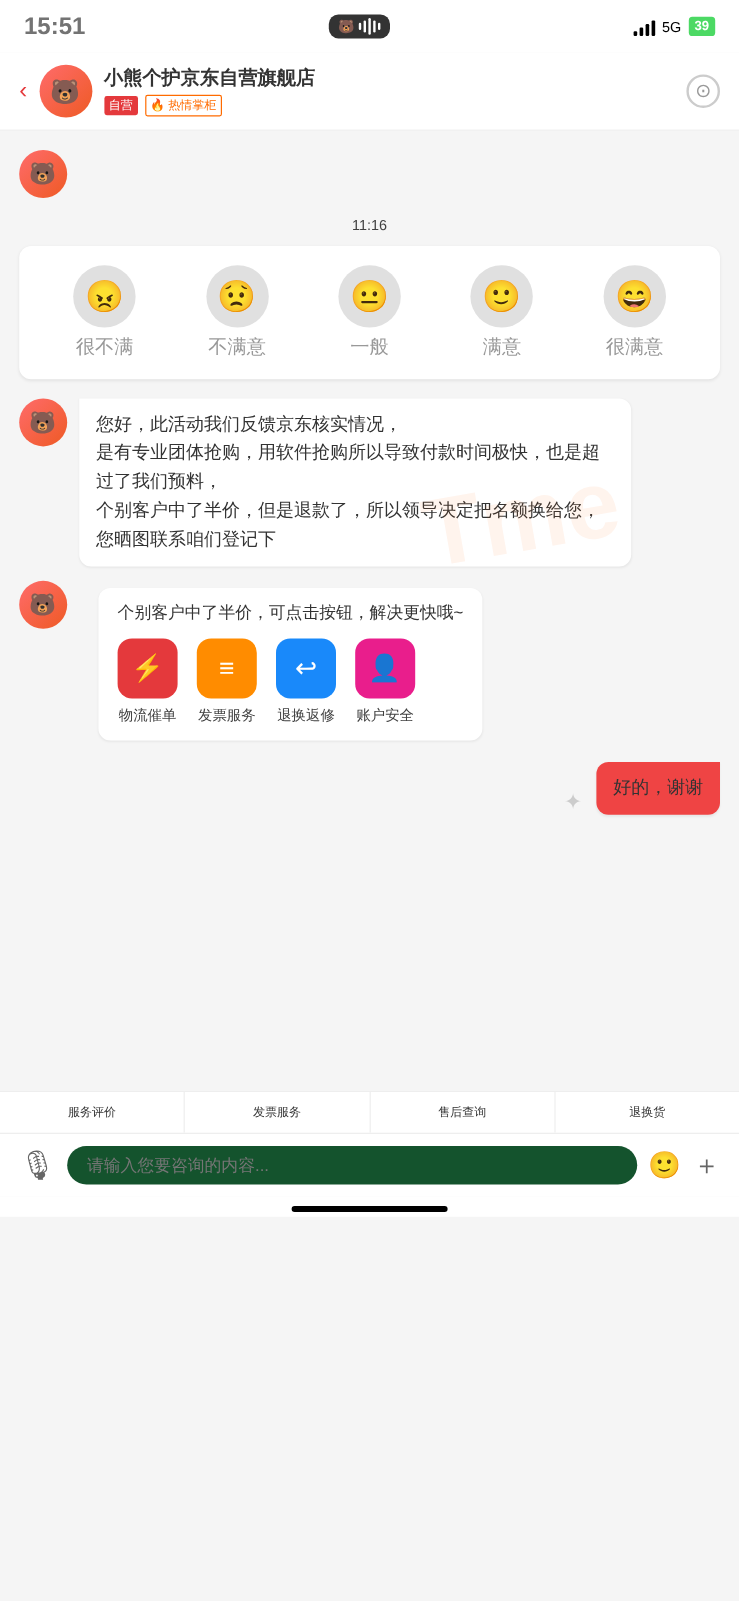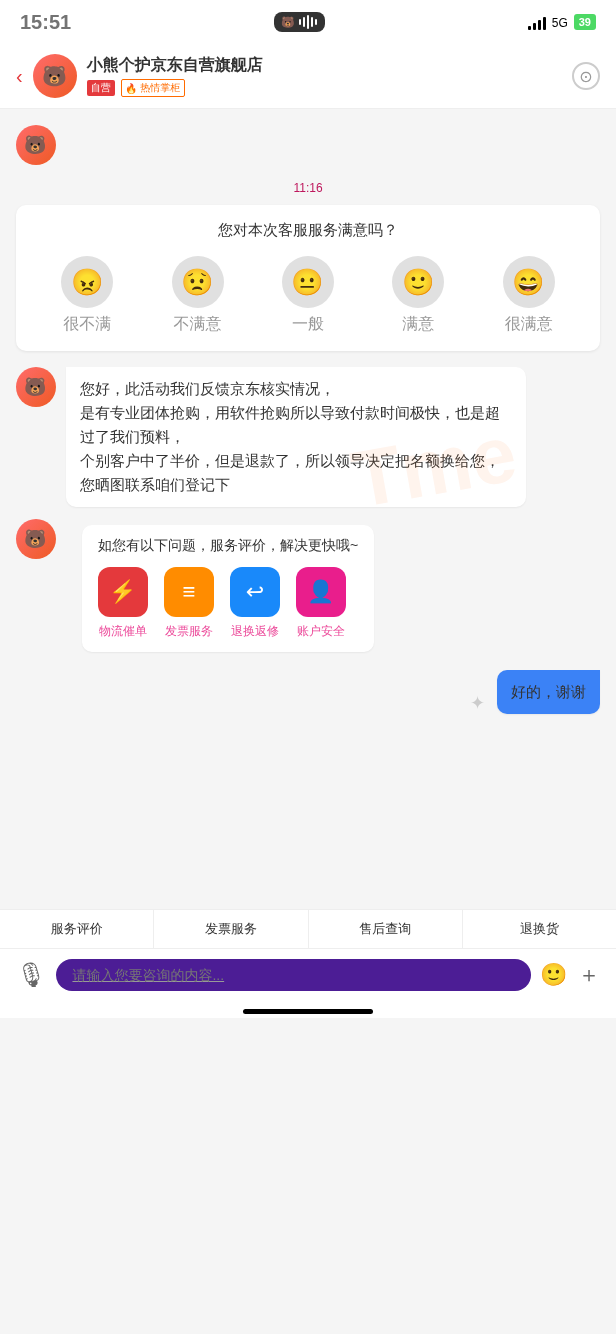--- a/index.html
+++ b/index.html
@@ -150,34 +150,34 @@
       background: white;
       border-radius: 0 10px 10px 10px;
       padding: 10px 14px;
       max-width: 460px;
       font-size: 15px;
       line-height: 1.6;
       color: #333;
       box-shadow: 0 1px 2px rgba(0,0,0,0.06);
     }
     .bubble-right {
-      background: #3b82f6;
+      background: #ef4444;
       border-radius: 10px 0 10px 10px;
       padding: 10px 14px;
       max-width: 200px;
       font-size: 15px;
       line-height: 1.6;
       color: #333;
       box-shadow: 0 1px 2px rgba(0,0,0,0.06);
     }
 
     
     .timestamp {
       text-align: center;
-      color: #be185d;
+      color: #404040;
       font-size: 12px;
       margin: 10px 0;
     }
 
     
     .rating-card {
       background: white;
       margin: 10px 16px;
       border-radius: 10px;
       padding: 16px;
@@ -243,21 +243,21 @@
       width: 50px;
       height: 50px;
       border-radius: 12px;
       display: flex;
       align-items: center;
       justify-content: center;
       font-size: 24px;
     }
     .action-label {
       font-size: 12px;
-      color: #ec4899;
+      color: #404040;
     }
 
     
     .sending-indicator {
       color: #ccc;
       font-size: 18px;
       margin-right: 4px;
     }
 
     
@@ -265,21 +265,21 @@
       background: white;
       display: flex;
       border-top: 1px solid #eee;
       overflow-x: auto;
     }
     .quick-link {
       flex: 1;
       min-width: 80px;
       padding: 10px 6px;
       text-align: center;
-      font-size: 13px;
+      font-size: 10px;
       color: #333;
       border-right: 1px solid #eee;
       cursor: pointer;
       white-space: nowrap;
     }
     .quick-link:last-child { border-right: none; }
 
     
     .input-area {
       background: white;
@@ -289,28 +289,27 @@
       gap: 10px;
       border-top: 1px solid #eee;
     }
     .mic-btn {
       font-size: 24px;
       color: #666;
       cursor: pointer;
     }
     .text-input {
       flex: 1;
-      background: #4c1d95;
+      background: #14532d;
       border: none;
       border-radius: 20px;
       padding: 8px 16px;
       font-size: 14px;
       color: #999;
       outline: none;
-      text-decoration: underline;
     }
     .emoji-btn {
       font-size: 22px;
       color: #666;
       cursor: pointer;
     }
     .add-btn {
       font-size: 22px;
       color: #666;
       cursor: pointer;
@@ -416,21 +415,20 @@
 
 <div class="chat-area">
 
   <div class="msg-left">
     <div class="mid-avatar">🐻</div>
   </div>
 
   <div class="timestamp">11:16</div>
 
   <div class="rating-card">
-    <div class="rating-title">您对本次客服服务满意吗？</div>
     <div class="rating-faces">
       <div class="face-item">
         <div class="face-circle">😠</div>
         <span class="face-label">很不满</span>
       </div>
       <div class="face-item">
         <div class="face-circle">😟</div>
         <span class="face-label">不满意</span>
       </div>
       <div class="face-item">
@@ -455,21 +453,21 @@
       <div class="bubble-left" style="position:relative; overflow:hidden;">
         <span>您好，此活动我们反馈京东核实情况，<br>是有专业团体抢购，用软件抢购所以导致付款时间极快，也是超过了我们预料，<br>个别客户中了半价，但是退款了，所以领导决定把名额换给您，您晒图联系咱们登记下</span>
         <div style="position:absolute; bottom:0; right:10px; opacity:0.07; font-size:80px; font-weight:bold; color:#ff6600; transform:rotate(-10deg); pointer-events:none; line-height:1;">Tme</div>
       </div>
     </div>
   </div>
 
   <div class="msg-left">
     <div class="mid-avatar">🐻</div>
     <div class="quick-actions" style="max-width:440px;">
-      <span>如您有以下问题，服务评价，解决更快哦~</span>
+      <span>个别客户中了半价，可点击按钮，解决更快哦~</span>
       <div class="action-buttons">
         <div class="action-btn">
           <div class="action-icon-circle" style="background:#e4393c;">
             <span style="color:white; font-size:22px;">⚡</span>
           </div>
           <span class="action-label">物流催单</span>
         </div>
         <div class="action-btn">
           <div class="action-icon-circle" style="background:#ff8c00;">
             <span style="color:white; font-size:22px;">≡</span>

